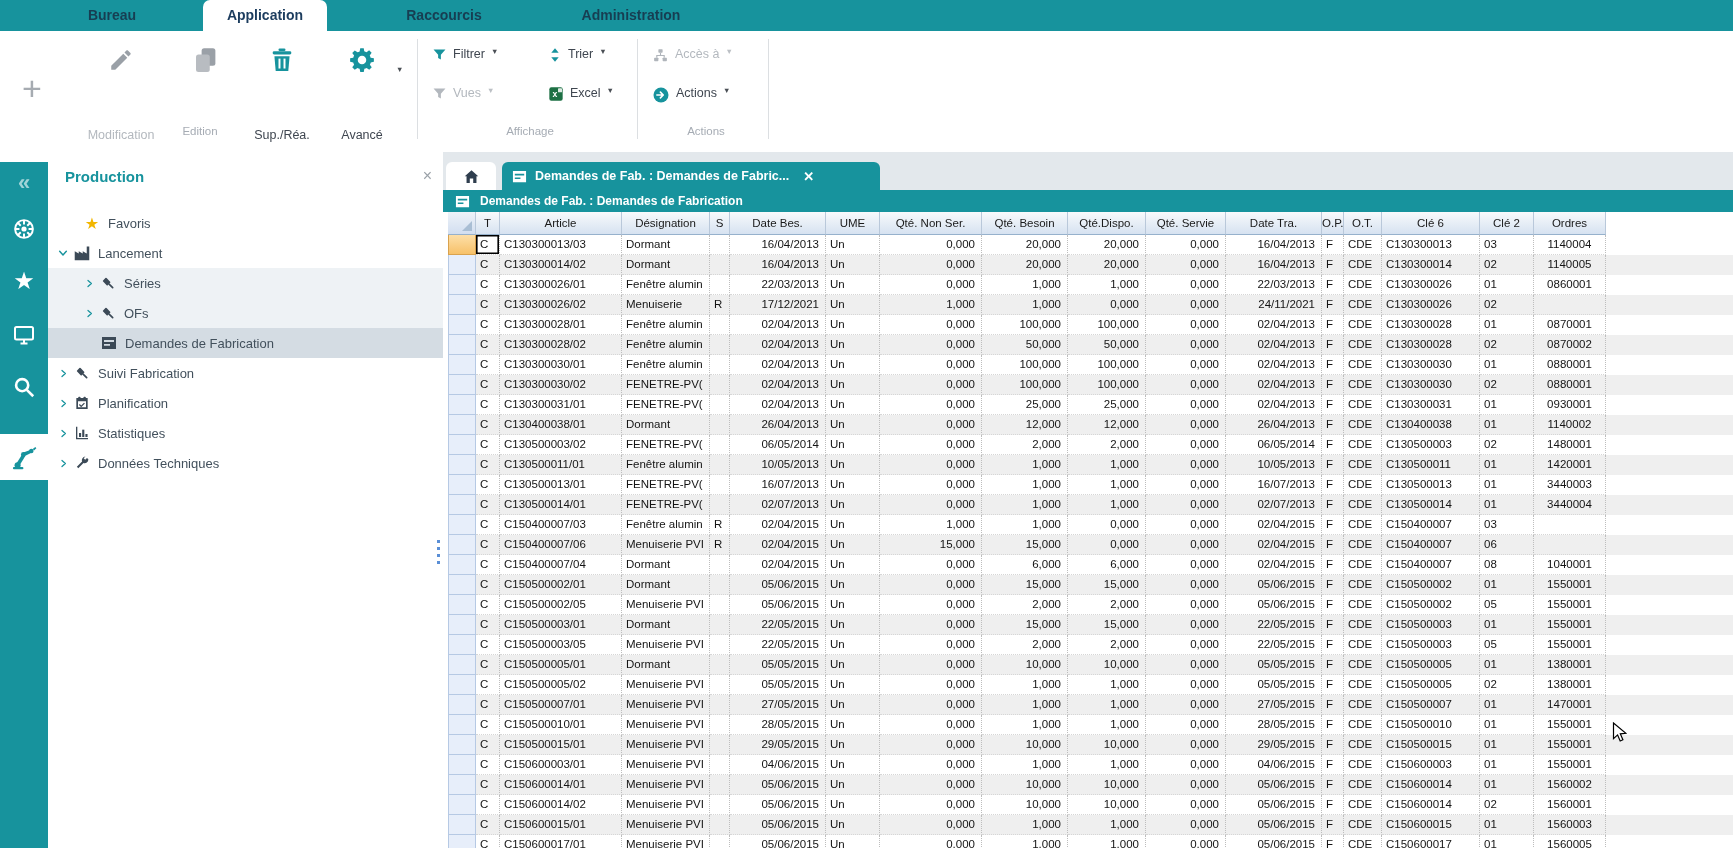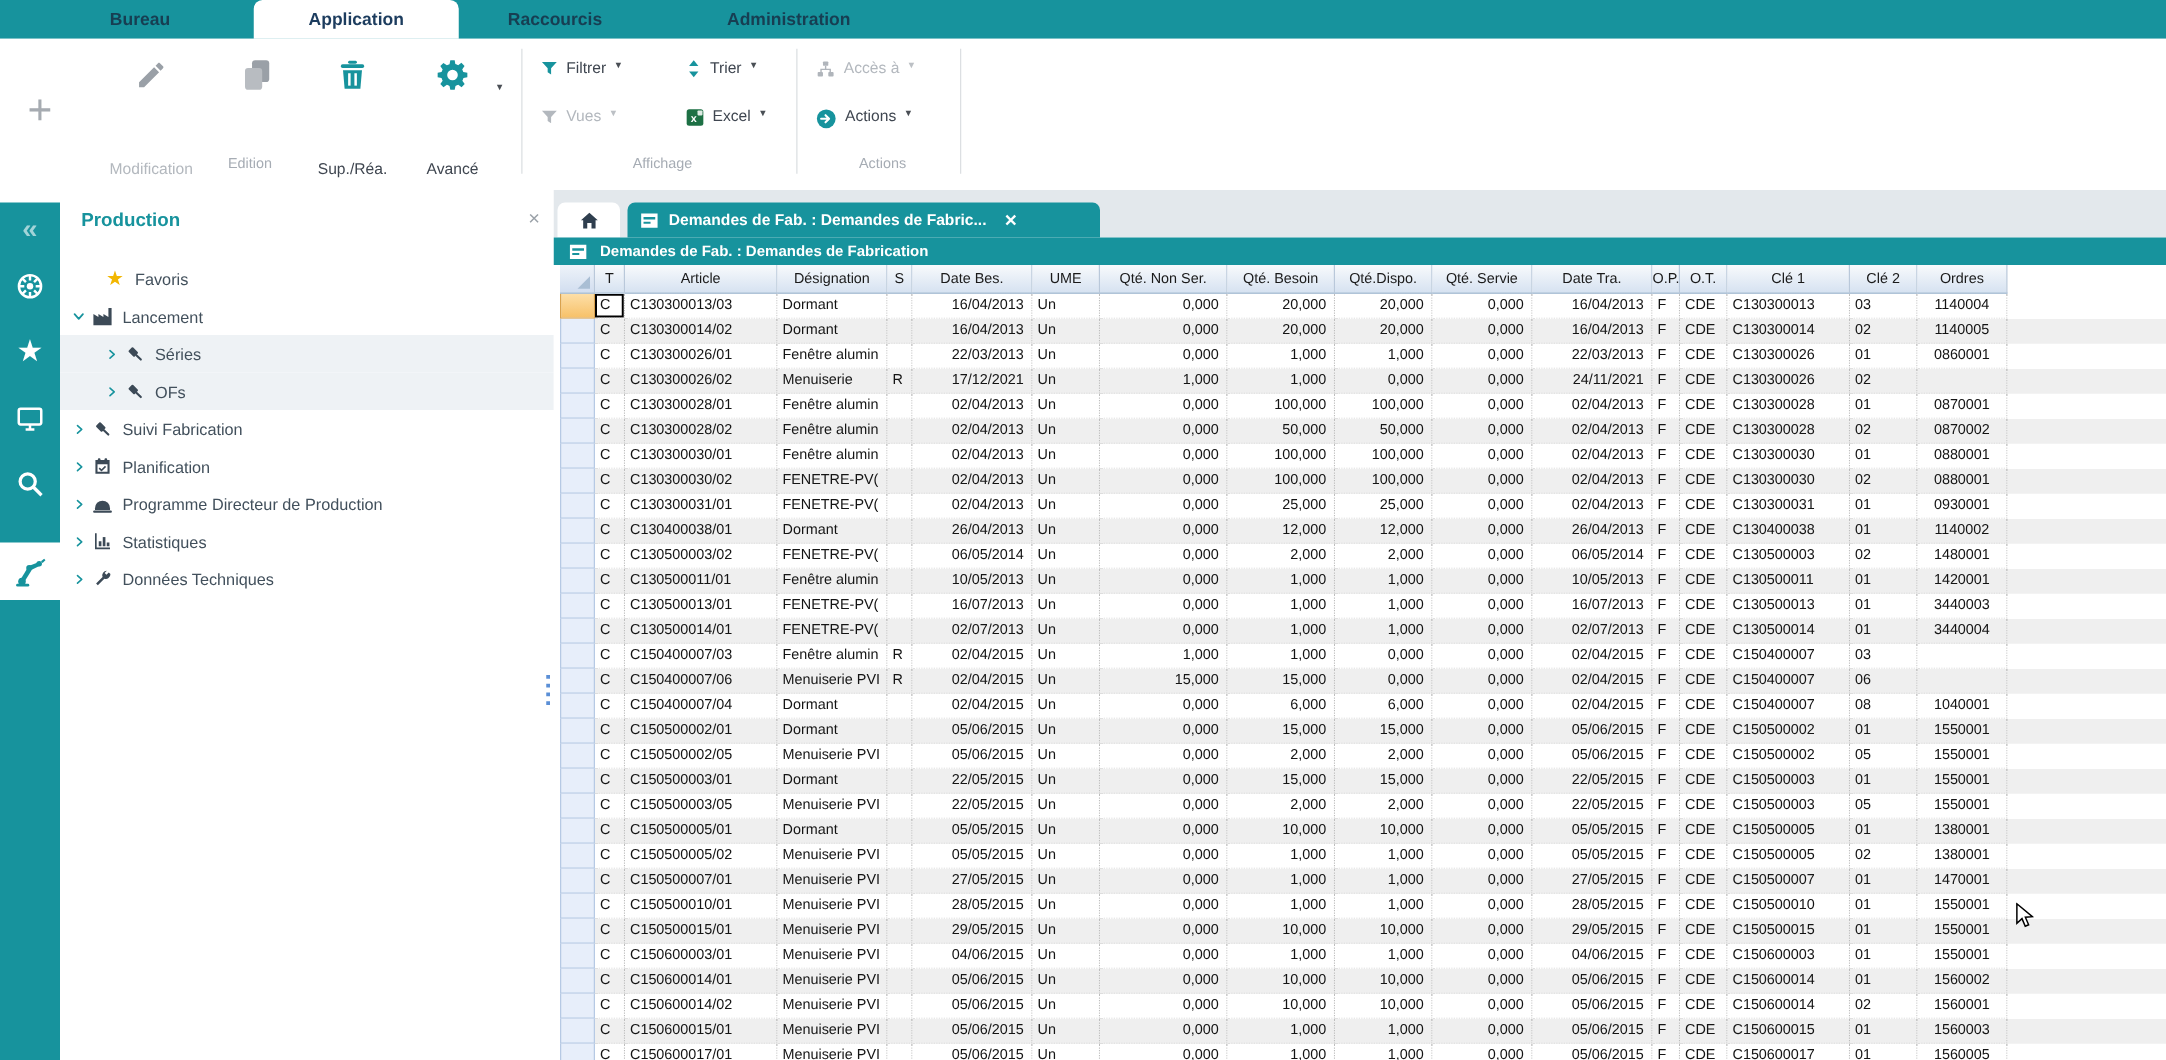--- a/index.html
+++ b/index.html
@@ -80,21 +80,21 @@
   
   .cursor{position:absolute;left:1612px;top:722px;z-index:50;}
 </style>
 </head>
 <body>
 
 <div id="app">
 
   <div class="topband">
     <span class="rtab" style="left:62px;width:100px;">Bureau</span>
-    <span class="rtab rtab-active" style="left:203px;width:164px;text-align:center;">Application</span>
+    <span class="rtab rtab-active" style="left:203px;width:124px;text-align:center;">Application</span>
     <span class="rtab" style="left:398px;width:92px;">Raccourcis</span>
     <span class="rtab" style="left:568px;width:126px;">Administration</span>
   </div>
 
   <div class="ribbon">
     <div class="plusbtn">+</div>
 
     <div class="bigbtn" style="left:76px;width:90px;">
       <span class="bicon iconbox">
           <svg width="26" height="26" viewBox="0 0 24 24" fill="#9aa0a7">
@@ -307,20 +307,28 @@
           <span class="ticon">
             <svg width="17" height="17" viewBox="0 0 24 24" fill="#3c4a57">
               <g transform="rotate(45 12 12)">
                 <rect x="3.5" y="8.5" width="9.5" height="7" rx="1.2"></rect>
                 <rect x="12" y="10.8" width="9.5" height="2.4" rx="1.2"></rect>
               </g>
             </svg>
           </span>
           <span class="tlabel">OFs</span>
         </div>
+        <div class="tree-row pad2 selected">
+          <span class="ticon">
+            <svg width="16" height="14" viewBox="0 0 24 20" fill="#3c4a57">
+              <path fill-rule="evenodd" d="M1.5 1h21v18h-21V1zm3 4.5h15v3h-15v-3zm0 6h9v2.5h-9v-2.5z"></path>
+            </svg>
+          </span>
+          <span class="tlabel">Demandes de Fabrication</span>
+        </div>
         <div class="tree-row pad0">
           <span class="chev">
             <svg width="9" height="9" viewBox="0 0 24 24" stroke="#17939d" fill="none" stroke-width="3.4" stroke-linecap="round" stroke-linejoin="round">
               <path d="M8 4l9 8-9 8"></path>
             </svg>
           </span>
           <span class="ticon">
             <svg width="17" height="17" viewBox="0 0 24 24" fill="#3c4a57">
               <g transform="rotate(45 12 12)">
                 <rect x="3.5" y="8.5" width="9.5" height="7" rx="1.2"></rect>
@@ -338,34 +346,20 @@
           </span>
           <span class="ticon">
             <svg width="16" height="16" viewBox="0 0 24 24" fill="#3c4a57">
               <path fill-rule="evenodd" d="M3.5 4.5h17V21h-17V4.5zM6 9.5h12V18.5H6V9.5z"></path>
               <rect x="6.5" y="2.5" width="3" height="4" rx="1"></rect>
               <rect x="14.5" y="2.5" width="3" height="4" rx="1"></rect>
               <path d="M8.7 13.6l2.1 2.1 4.2-4.2 1.3 1.3-5.5 5.5-3.4-3.4 1.3-1.3z"></path>
             </svg>
           </span>
           <span class="tlabel">Planification</span>
-        </div>
-        <div class="tree-row pad0">
-          <span class="chev">
-            <svg width="9" height="9" viewBox="0 0 24 24" stroke="#17939d" fill="none" stroke-width="3.4" stroke-linecap="round" stroke-linejoin="round">
-              <path d="M8 4l9 8-9 8"></path>
-            </svg>
-          </span>
-          <span class="ticon">
-            <svg width="18" height="15" viewBox="0 0 24 20" fill="#3c4a57">
-              <path d="M4 14a8 8 0 0 1 16 0v2H4v-2z"></path>
-              <rect x="2" y="16.5" width="20" height="2.5" rx="1.2"></rect>
-            </svg>
-          </span>
-          <span class="tlabel">Programme Directeur de Production</span>
         </div>
         <div class="tree-row pad0">
           <span class="chev">
             <svg width="9" height="9" viewBox="0 0 24 24" stroke="#17939d" fill="none" stroke-width="3.4" stroke-linecap="round" stroke-linejoin="round">
               <path d="M8 4l9 8-9 8"></path>
             </svg>
           </span>
           <span class="ticon">
             <svg width="16" height="16" viewBox="0 0 24 24" fill="#3c4a57">
               <path d="M3 2.5h2v19h-2zM3 19.5h18v2H3z"></path>
@@ -434,21 +428,21 @@
           <div class="hcell" style="width: 20px;">S</div>
           <div class="hcell" style="width: 96px;">Date Bes.</div>
           <div class="hcell" style="width: 54px;">UME</div>
           <div class="hcell" style="width: 102px;">Qté. Non Ser.</div>
           <div class="hcell" style="width: 86px;">Qté. Besoin</div>
           <div class="hcell" style="width: 78px;">Qté.Dispo.</div>
           <div class="hcell" style="width: 80px;">Qté. Servie</div>
           <div class="hcell" style="width: 96px;">Date Tra.</div>
           <div class="hcell" style="width: 22px;">O.P.</div>
           <div class="hcell" style="width: 38px;">O.T.</div>
-          <div class="hcell" style="width: 98px;">Clé 1</div>
+          <div class="hcell" style="width: 98px;">Clé 6</div>
           <div class="hcell" style="width: 54px;">Clé 2</div>
           <div class="hcell" style="width: 72px;">Ordres</div>
         </div>
       <div id="gbody">
           <div class="grow">
             <div class="selcell sel-active" style="width: 28px;"></div>
             <div class="cell aL cell-focus" style="width: 24px;">C</div>
             <div class="cell aL" style="width: 122px;">C130300013/03</div>
             <div class="cell aL" style="width: 88px;">Dormant</div>
             <div class="cell aL" style="width: 20px;"></div>

